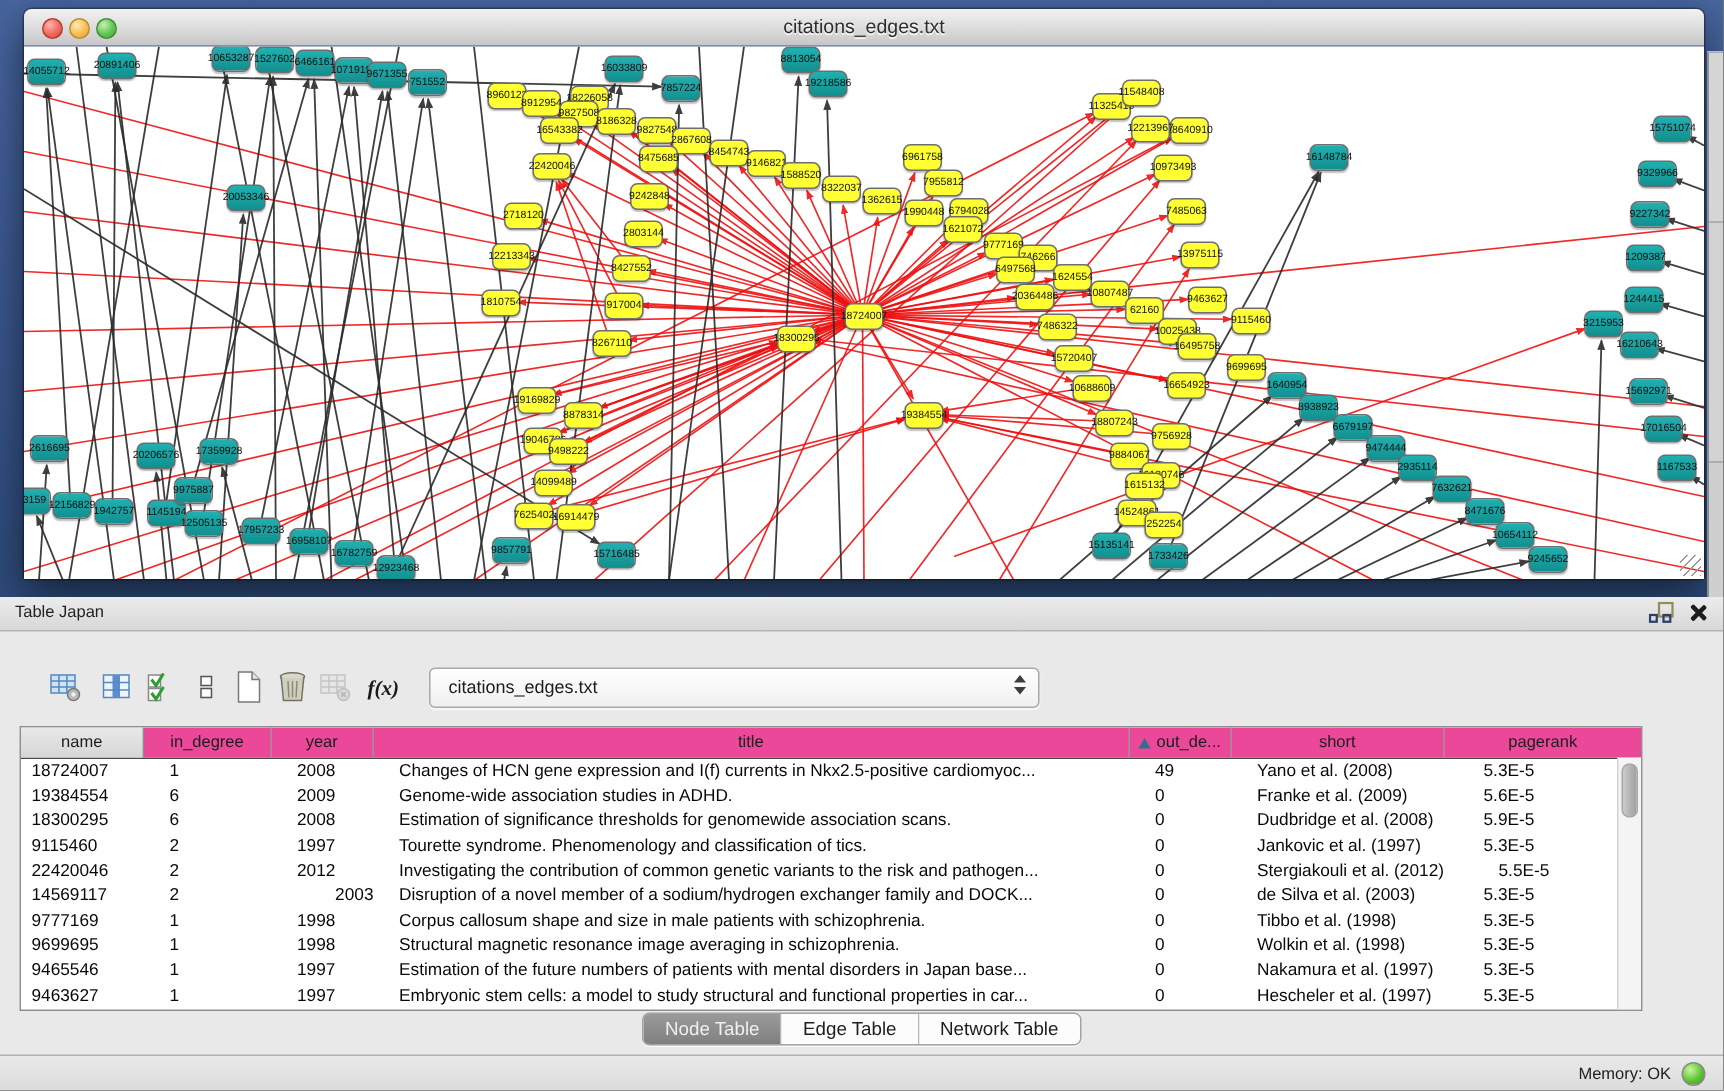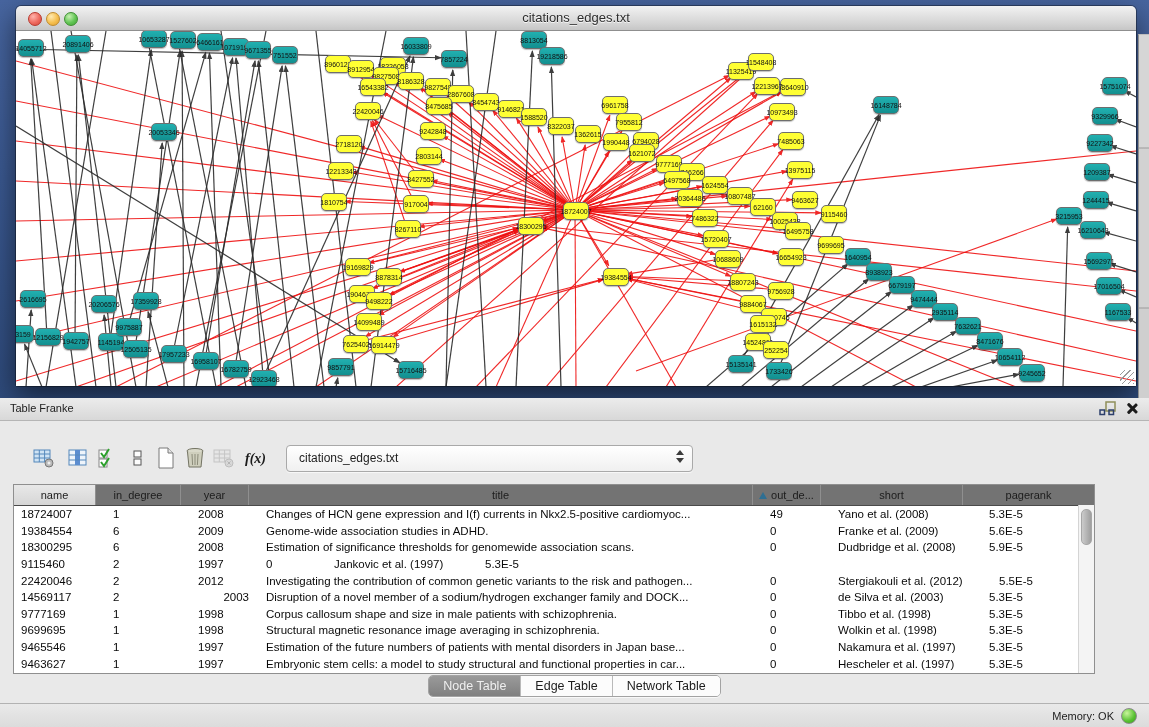--- a/index.html
+++ b/index.html
@@ -56,21 +56,21 @@
   #combo .val{position:absolute;left:12px;top:5px;font-size:12px;color:#1d1d1d;}
   #combo .arrows{position:absolute;right:8px;top:4px;}
   #combo .arrows div{width:0;height:0;border-left:4px solid transparent;border-right:4px solid transparent;}
   #combo .arrows .up{border-bottom:5px solid #3c3c3c;margin-bottom:3px;}
   #combo .arrows .dn{border-top:5px solid #3c3c3c;}
 
   #tbl{position:absolute;left:13px;top:86px;width:1080px;height:188px;background:#fff;
       border:1px solid #8f8f8f;overflow:hidden;}
   .trow{display:flex;width:1080px;}
   .trow.head{height:20px;border-bottom:1px solid #4a4a4a;}
-  .hcell{box-sizing:border-box;height:20px;background:#737373;border-right:1px solid #8f8f8f;
+  .hcell{box-sizing:border-box;height:20px;background:#ec4899;border-right:1px solid #8f8f8f;
       font-size:11px;color:#1c1c1c;display:flex;align-items:center;justify-content:center;gap:4px;}
   .hcell.first{background:linear-gradient(180deg,#e8e8e8,#d6d6d6);}
   .hcell:last-child{border-right:none;}
   .sort-tri{width:0;height:0;border-left:4px solid transparent;border-right:4px solid transparent;
       border-bottom:7px solid #2e6f93;}
   .trow.data{height:16.6px;align-items:center;}
   .dcell{box-sizing:border-box;font-size:11.5px;color:#090909;white-space:nowrap;overflow:hidden;}
   #vscroll{position:absolute;right:0;top:20px;bottom:0;width:15px;background:#f4f4f4;border-left:1px solid #d4d4d4;}
   #vthumb{position:absolute;left:2px;top:4px;width:9px;height:34px;border-radius:5px;
       background:linear-gradient(90deg,#cbcbcb,#9f9f9f);border:1px solid #a7a7a7;}
@@ -640,21 +640,21 @@
             </div>
           </div>
         <div id="resize-grip"></div>
       </div>
     </div>
     <div id="side-sliver"></div>
   </div>
 
   <div id="tpanel">
     <div id="tp-header">
-      <span id="tp-title">Table Franke</span>
+      <span id="tp-title">Table Japan</span>
       <span id="float-btn">
         <svg width="18" height="15">
           <rect x="7" y="1" width="9" height="9" fill="none" stroke="#8f8f5a" stroke-width="1.5"></rect>
           <rect x="1" y="9" width="4.5" height="4.5" fill="none" stroke="#2c3f6b" stroke-width="1.5"></rect>
           <rect x="10" y="9" width="4.5" height="4.5" fill="none" stroke="#2c3f6b" stroke-width="1.5"></rect>
         </svg>
       </span>
       <span id="close-btn">
           <i></i>
           <i></i>
@@ -787,20 +787,21 @@
             <div class="dcell" style="width: 68px; padding-left: 17px; box-sizing: border-box;">2008</div>
             <div class="dcell" style="width: 504px; padding-left: 17px; box-sizing: border-box;">Estimation of significance thresholds for genomewide association scans.</div>
             <div class="dcell" style="width: 68px; padding-left: 17px; box-sizing: border-box;">0</div>
             <div class="dcell" style="width: 142px; padding-left: 17px; box-sizing: border-box;">Dudbridge et al. (2008)</div>
             <div class="dcell" style="width: 131px; padding-left: 26px; box-sizing: border-box;">5.9E-5</div>
           </div>
           <div class="trow data">
             <div class="dcell" style="width: 82px; padding-left: 7px; box-sizing: border-box;">9115460</div>
             <div class="dcell" style="width: 85px; padding-left: 17px; box-sizing: border-box;">2</div>
             <div class="dcell" style="width: 68px; padding-left: 17px; box-sizing: border-box;">1997</div>
+            <div class="dcell" style="width: 504px; padding-left: 17px; box-sizing: border-box;">Tourette syndrome. Phenomenology and classification of tics.</div>
             <div class="dcell" style="width: 68px; padding-left: 17px; box-sizing: border-box;">0</div>
             <div class="dcell" style="width: 142px; padding-left: 17px; box-sizing: border-box;">Jankovic et al. (1997)</div>
             <div class="dcell" style="width: 131px; padding-left: 26px; box-sizing: border-box;">5.3E-5</div>
           </div>
           <div class="trow data">
             <div class="dcell" style="width: 82px; padding-left: 7px; box-sizing: border-box;">22420046</div>
             <div class="dcell" style="width: 85px; padding-left: 17px; box-sizing: border-box;">2</div>
             <div class="dcell" style="width: 68px; padding-left: 17px; box-sizing: border-box;">2012</div>
             <div class="dcell" style="width: 504px; padding-left: 17px; box-sizing: border-box;">Investigating the contribution of common genetic variants to the risk and pathogen...</div>
             <div class="dcell" style="width: 68px; padding-left: 17px; box-sizing: border-box;">0</div>

